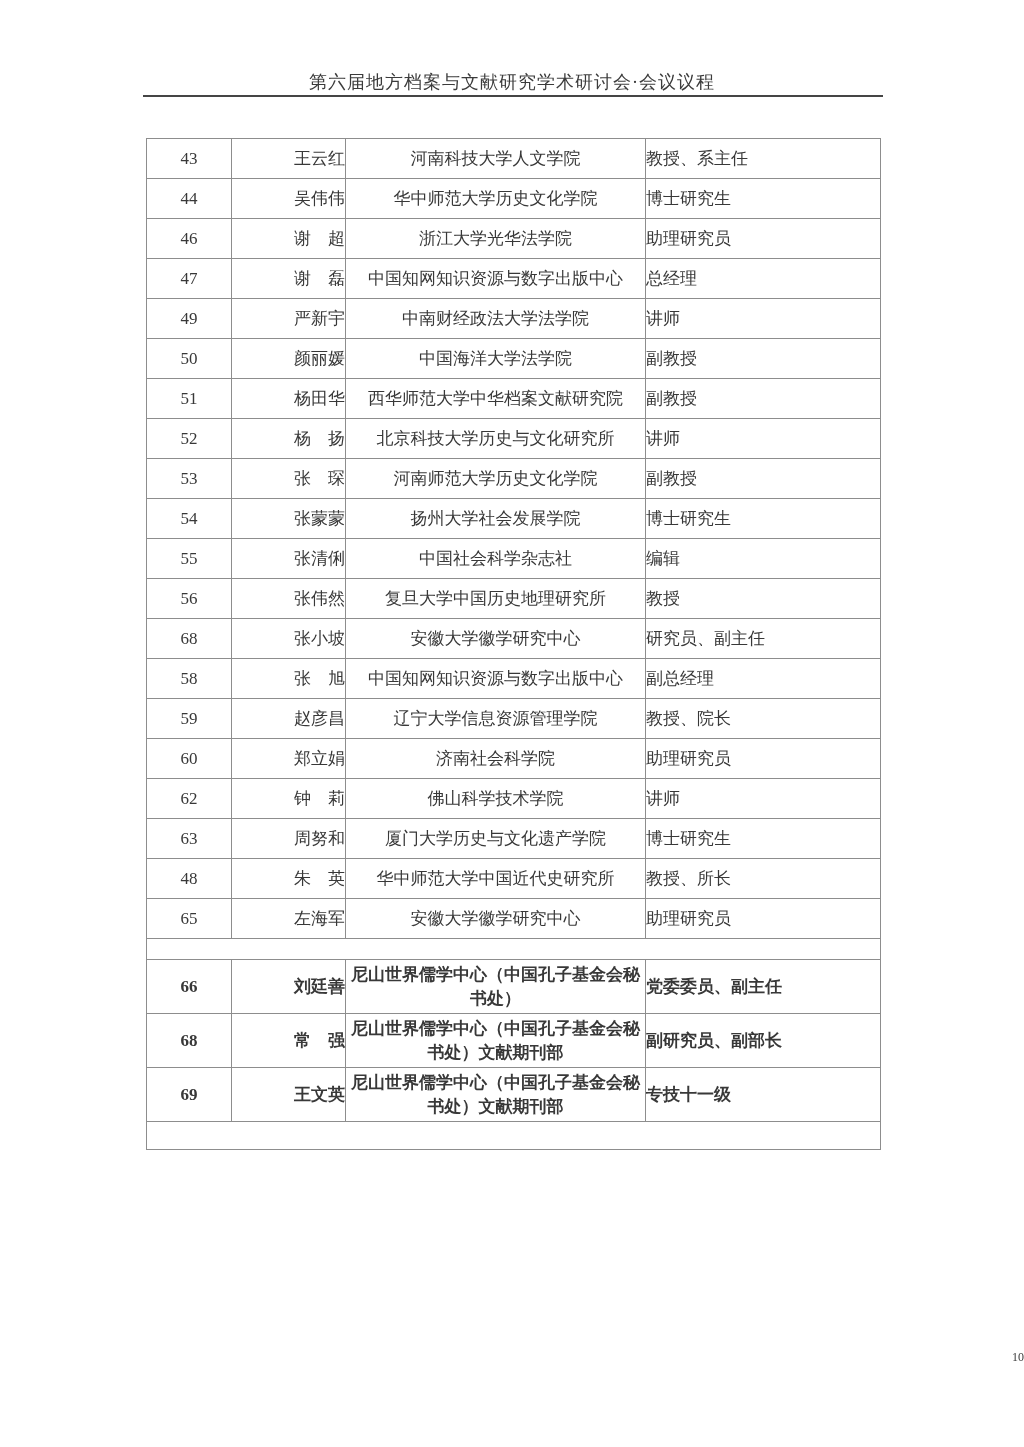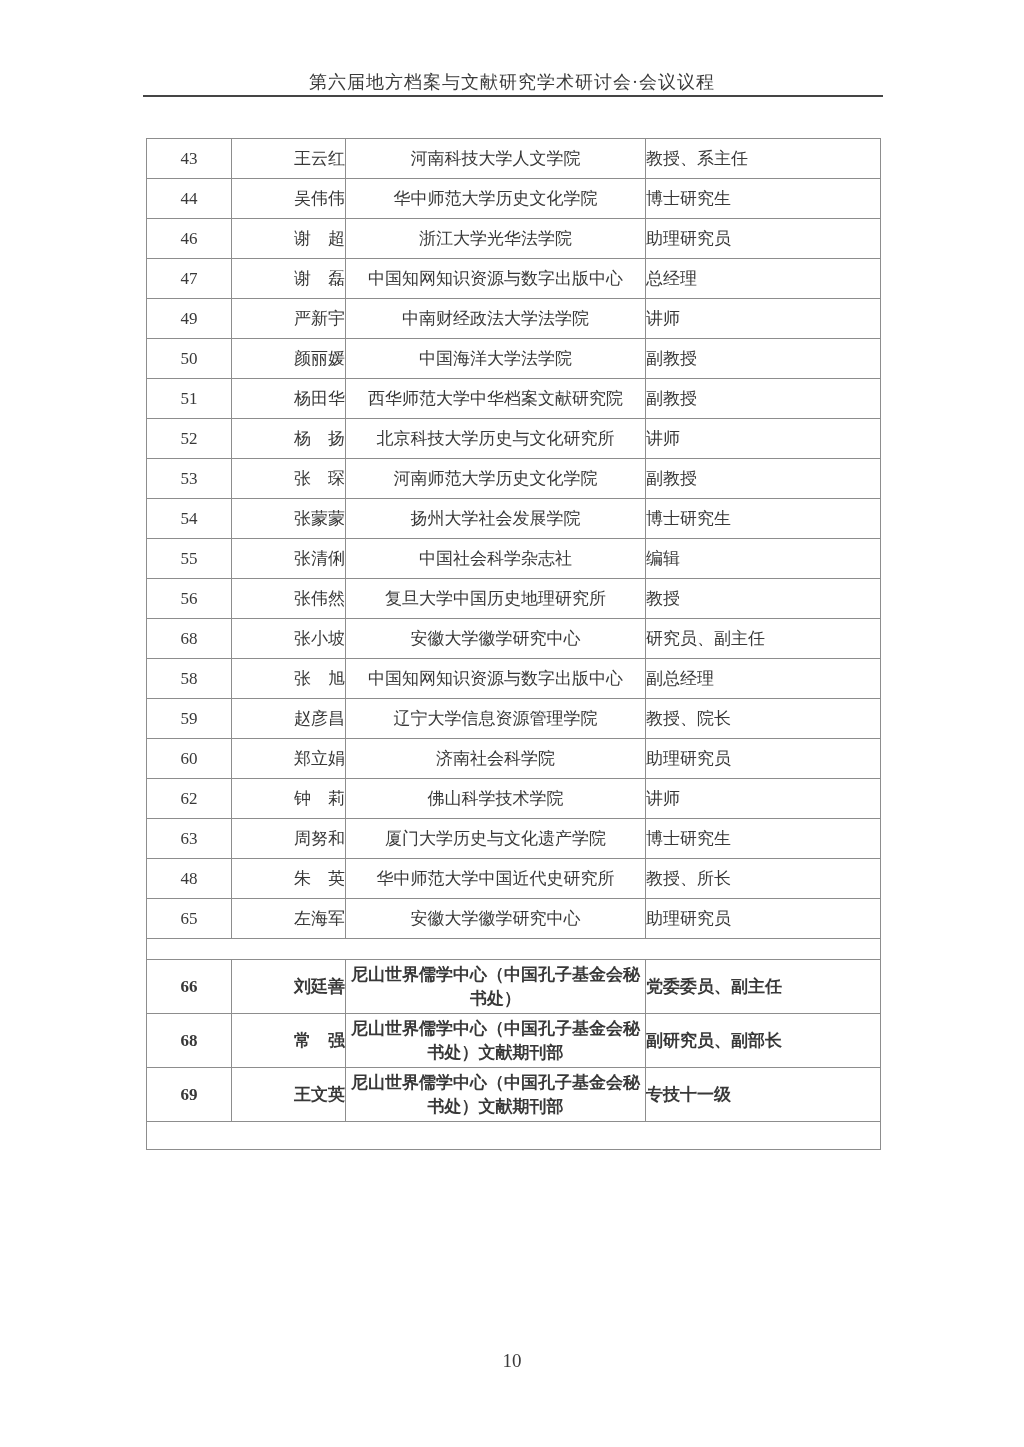--- a/index.html
+++ b/index.html
@@ -55,22 +55,22 @@
   tr.tail-row td { height: 27px; }
   td.cell-no { text-align: center; }
   td.cell-name { text-align: right; }
   td.cell-aff { padding: 2px 24px 2px 9px; text-align: center; }
   td.cell-title { padding: 2px 4px 2px 9px; }
   .page-footer {
     position: absolute;
     top: 1350px;
     left: 0;
     width: 1024px;
-    text-align: center;
-    font-size: 19px;
+    text-align: right;
+    font-size: 12px;
     color: #3b3b3b;
   }
 </style>
 </head>
 <body>
 
 <div class="header-title">第六届地方档案与文献研究学术研讨会·会议议程</div>
 
 <div class="header-rule"></div>
 

